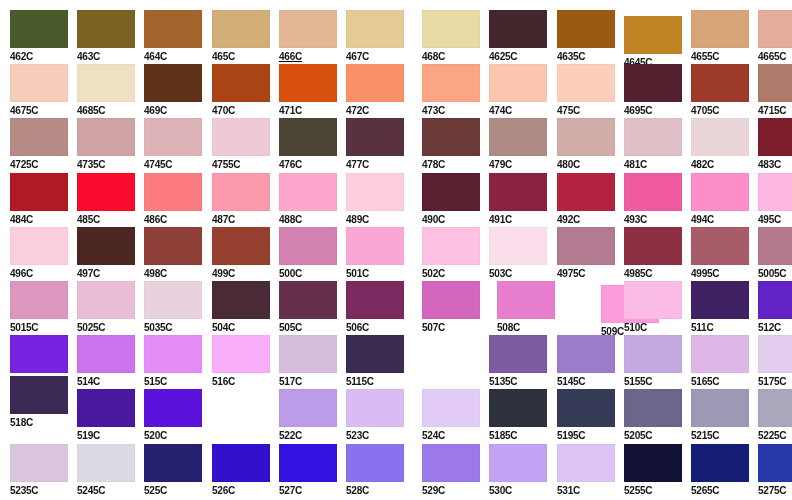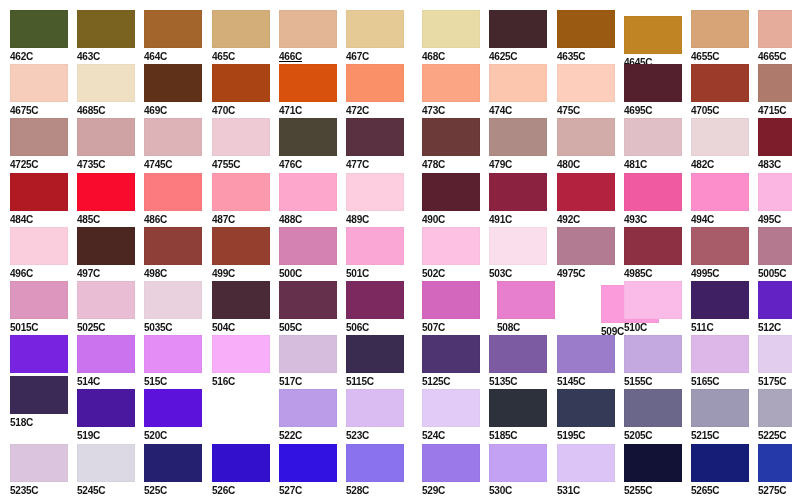--- a/index.html
+++ b/index.html
@@ -360,24 +360,20 @@
         <span class="swatch-label" style="color: rgb(20, 20, 20);">516C</span>
       </div>
       <div class="swatch-cell" style="left: 278.8px; top: 335.2px;">
         <span class="swatch-color" style="background-color: rgb(214, 189, 222); height: 38px; width: 58px;"></span>
         <span class="swatch-label" style="color: rgb(20, 20, 20);">517C</span>
       </div>
       <div class="swatch-cell" style="left: 346px; top: 335.2px;">
         <span class="swatch-color" style="background-color: rgb(58, 43, 81); height: 38px; width: 58px;"></span>
         <span class="swatch-label" style="color: rgb(20, 20, 20);">5115C</span>
       </div>
-      <div class="swatch-cell" style="left: 422.2px; top: 335.2px;">
-        <span class="swatch-color" style="background-color: rgb(78, 53, 114); height: 38px; width: 58px;"></span>
-        <span class="swatch-label" style="color: rgb(20, 20, 20);">5125C</span>
-      </div>
       <div class="swatch-cell" style="left: 489.4px; top: 335.2px;">
         <span class="swatch-color" style="background-color: rgb(124, 91, 163); height: 38px; width: 58px;"></span>
         <span class="swatch-label" style="color: rgb(20, 20, 20);">5135C</span>
       </div>
       <div class="swatch-cell" style="left: 556.6px; top: 335.2px;">
         <span class="swatch-color" style="background-color: rgb(155, 124, 203); height: 38px; width: 58px;"></span>
         <span class="swatch-label" style="color: rgb(20, 20, 20);">5145C</span>
       </div>
       <div class="swatch-cell" style="left: 623.8px; top: 335.2px;">
         <span class="swatch-color" style="background-color: rgb(196, 169, 224); height: 38px; width: 58px;"></span>

